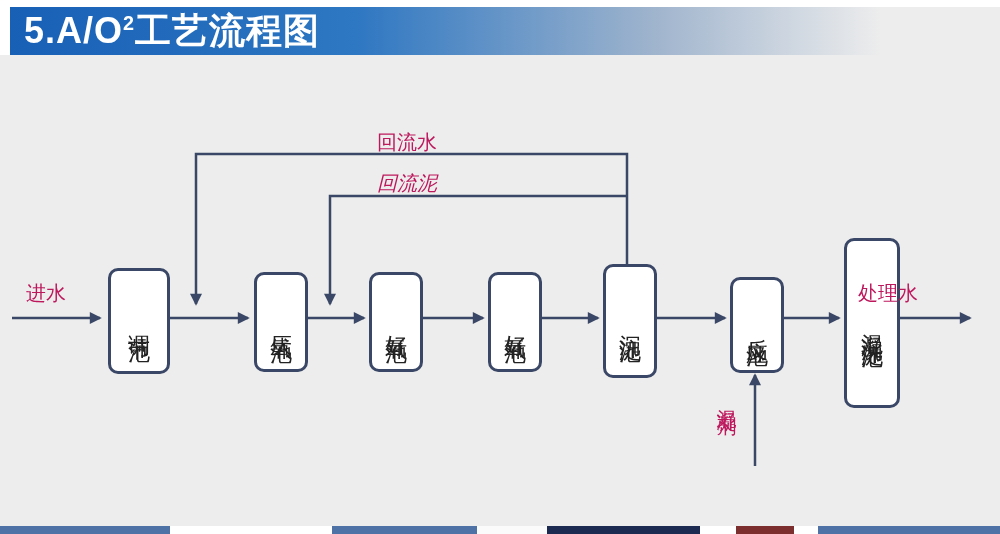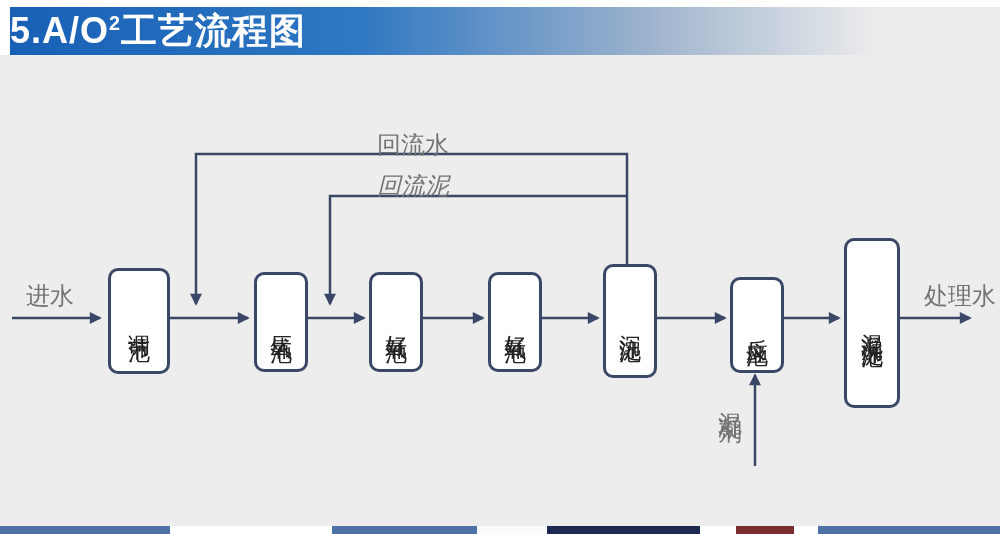--- a/index.html
+++ b/index.html
@@ -3,36 +3,36 @@
 <meta charset="utf-8">
 <style>
   html,body{margin:0;padding:0;background:#fff;}
   body{font-family:"Liberation Sans","DejaVu Sans",sans-serif;}
   .canvas{position:relative;width:1000px;height:534px;background:#ededed;overflow:hidden;}
   .top-margin{position:absolute;left:0;top:0;width:1000px;height:7px;background:#ffffff;}
   .left-margin{position:absolute;left:0;top:0;width:10px;height:55px;background:#ffffff;}
   .banner{position:absolute;left:10px;top:7px;width:990px;height:48px;
     background:linear-gradient(to right,#1760b6 0%,#2e77c2 35%,#9fb4cd 65%,#ededed 88%);
     display:flex;align-items:center;}
-  .banner-title{color:#ffffff;font-size:36px;font-weight:bold;margin-left:0;letter-spacing:1px;line-height:1;}
+  .banner-title{color:#ffffff;font-size:36px;font-weight:bold;margin-left:14px;letter-spacing:1px;line-height:1;}
   .banner-title sup{font-size:0.55em;vertical-align:super;}
   .node{position:absolute;background:#ffffff;border:3px solid #3a4766;border-radius:10px;
     display:flex;align-items:center;justify-content:center;color:#222222;font-size:22px;}
   .vtext{writing-mode:vertical-rl;text-orientation:upright;letter-spacing:3px;}
-  .label{position:absolute;color:#737373;font-size:24px;white-space:nowrap;}
+  .label{position:absolute;color:#be185d;font-size:20px;white-space:nowrap;}
   svg.lines{position:absolute;left:0;top:0;}
   .n1{left:108px;top:268px;width:56px;height:100px;}
   .n2{left:254px;top:272px;width:48px;height:94px;}
   .n3{left:369px;top:272px;width:48px;height:94px;}
   .n4{left:488px;top:272px;width:48px;height:94px;}
   .n5{left:603px;top:264px;width:48px;height:108px;}
   .n6{left:730px;top:277px;width:48px;height:90px;}
   .n7{left:844px;top:238px;width:50px;height:164px;}
   .lbl-in{left:26px;top:280px;}
-  .lbl-out{left:924px;top:280px;}
+  .lbl-out{left:858px;top:280px;}
   .lbl-rw{left:377px;top:129px;}
   .lbl-rs{left:377px;top:170px;font-style:italic;}
   .lbl-coag{left:714px;top:393px;}
   .footer-strip{position:absolute;left:0;top:526px;width:1000px;height:8px;}
   .footer-strip div{position:absolute;top:0;height:8px;}
 </style>
 </head>
 <body>
 
 <div class="canvas">

